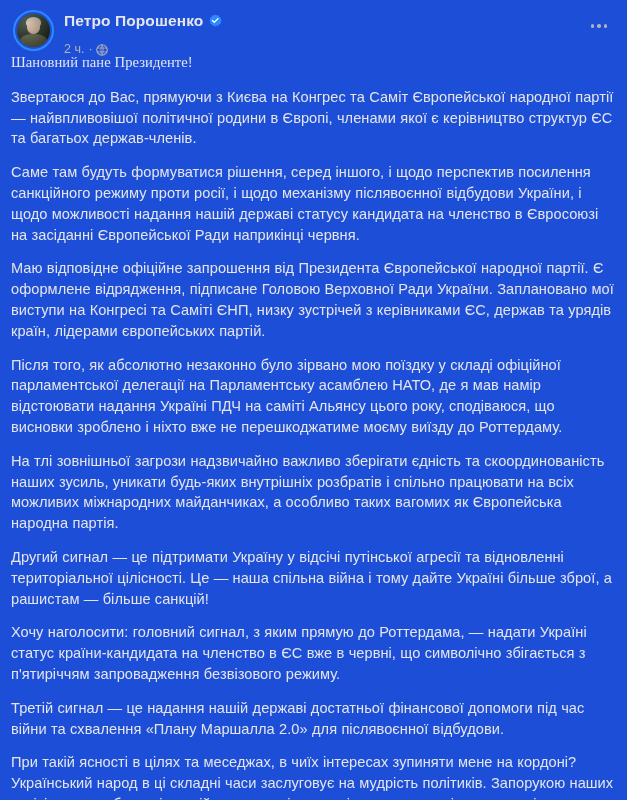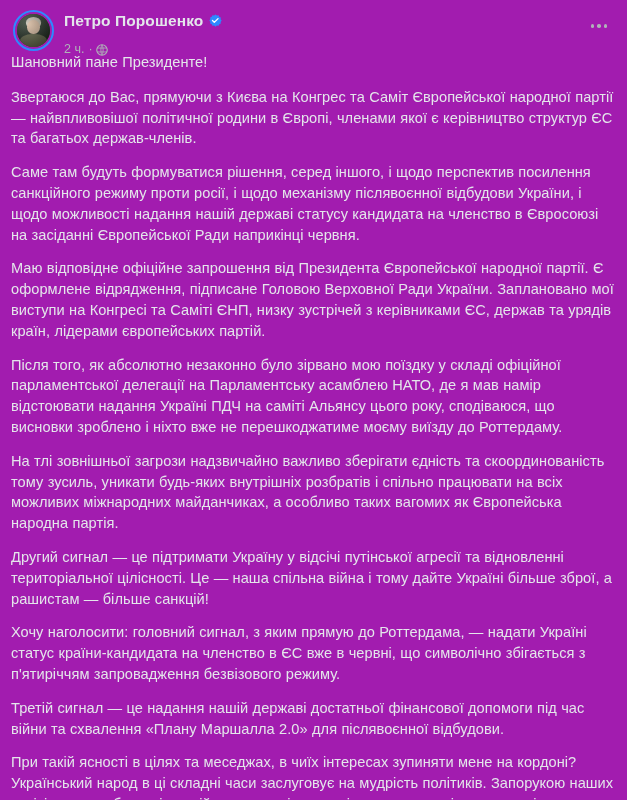--- a/index.html
+++ b/index.html
@@ -12,21 +12,21 @@
     height: 800px;
     background: #242526;
     font-family: "Liberation Sans", "DejaVu Sans", sans-serif;
     color: #e4e6eb;
     overflow: hidden;
   }
 
   .post {
     width: 627px;
     height: 800px;
-    background: #a21caf;
+    background: #1d4ed8;
     box-sizing: border-box;
     position: relative;
   }
 
   
   .post-header {
     display: flex;
     align-items: flex-start;
     padding: 10px 12px 0 13px;
     position: relative;
@@ -171,20 +171,21 @@
     margin: 0 0 13px 0;
     font-size: 14.6px;
     line-height: 20.8px;
     color: #e4e6eb;
     letter-spacing: 0.05px;
     text-align: left;
     word-spacing: 0.2px;
   }
   .post-body p.salutation {
     margin-bottom: 14px;
+    font-family: Liberation Serif, serif;
   }
   .post-body p:last-child {
     margin-bottom: 0;
   }
 </style>
 </head>
 <body>
 
 <div class="post">
 
@@ -228,21 +229,21 @@
       <i></i>
     </div>
   </div>
 
   <div class="post-body">
     <p class="salutation">Шановний пане Президенте!</p>
     <p>Звертаюся до Вас, прямуючи з Києва на Конгрес та Саміт Європейської народної партії — найвпливовішої політичної родини в Європі, членами якої є керівництво структур ЄС та багатьох держав-членів.</p>
     <p>Саме там будуть формуватися рішення, серед іншого, і щодо перспектив посилення санкційного режиму проти росії, і щодо механізму післявоєнної відбудови України, і щодо можливості надання нашій державі статусу кандидата на членство в Євросоюзі на засіданні Європейської Ради наприкінці червня.</p>
     <p>Маю відповідне офіційне запрошення від Президента Європейської народної партії. Є оформлене відрядження, підписане Головою Верховної Ради України. Заплановано мої виступи на Конгресі та Саміті ЄНП, низку зустрічей з керівниками ЄС, держав та урядів країн, лідерами європейських партій.</p>
     <p>Після того, як абсолютно незаконно було зірвано мою поїздку у складі офіційної парламентської делегації на Парламентську асамблею НАТО, де я мав намір відстоювати надання Україні ПДЧ на саміті Альянсу цього року, сподіваюся, що висновки зроблено і ніхто вже не перешкоджатиме моєму виїзду до Роттердаму.</p>
-    <p>На тлі зовнішньої загрози надзвичайно важливо зберігати єдність та скоординованість тому зусиль, уникати будь-яких внутрішніх розбратів і спільно працювати на всіх можливих міжнародних майданчиках, а особливо таких вагомих як Європейська народна партія.</p>
+    <p>На тлі зовнішньої загрози надзвичайно важливо зберігати єдність та скоординованість наших зусиль, уникати будь-яких внутрішніх розбратів і спільно працювати на всіх можливих міжнародних майданчиках, а особливо таких вагомих як Європейська народна партія.</p>
     <p>Другий сигнал — це підтримати Україну у відсічі путінської агресії та відновленні територіальної цілісності. Це — наша спільна війна і тому дайте Україні більше зброї, а рашистам — більше санкцій!</p>
     <p>Хочу наголосити: головний сигнал, з яким прямую до Роттердама, — надати Україні статус країни-кандидата на членство в ЄС вже в червні, що символічно збігається з п'ятиріччям запровадження безвізового режиму.</p>
     <p>Третій сигнал — це надання нашій державі достатньої фінансової допомоги під час війни та схвалення «Плану Маршалла 2.0» для післявоєнної відбудови.</p>
     <p>При такій ясності в цілях та меседжах, в чиїх інтересах зупиняти мене на кордоні? Український народ в ці складні часи заслуговує на мудрість політиків. Запорукою наших успіхів завжди були міцне військо, внутрішня єдність, потужна міжнародна підтримка та солідарність.</p>
 
   </div>
 
 </div>
 
 </body></html>

